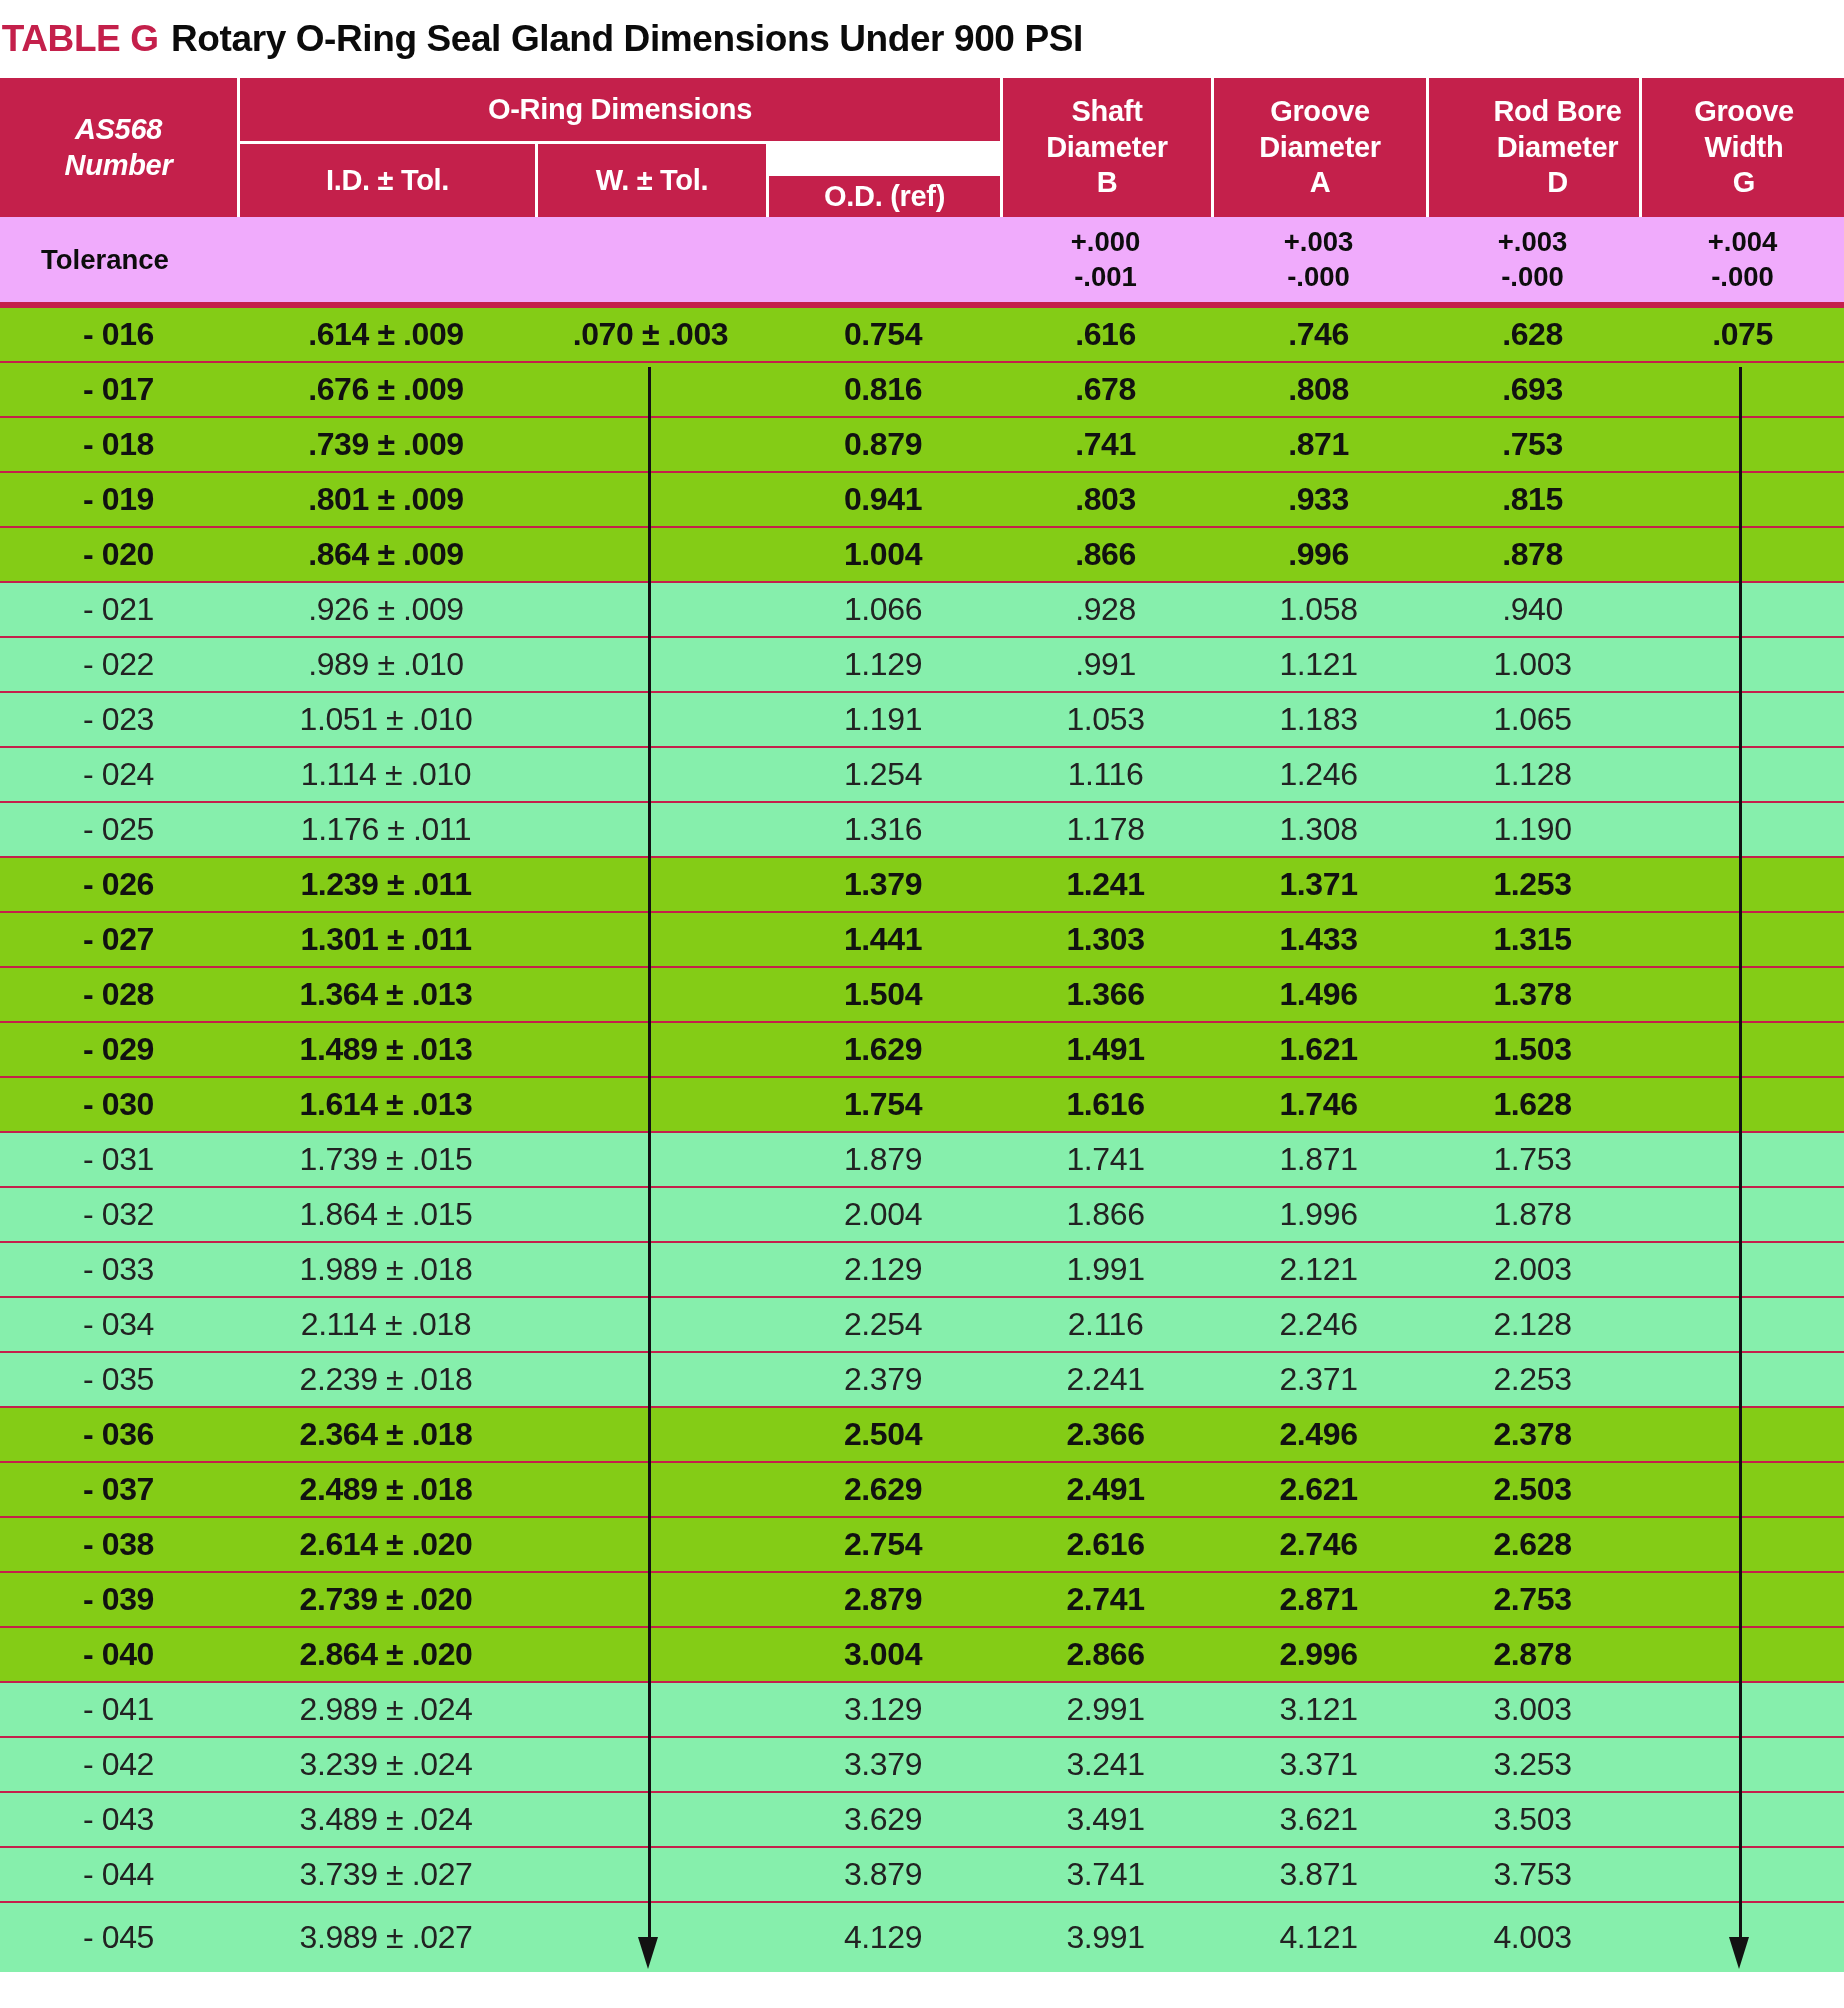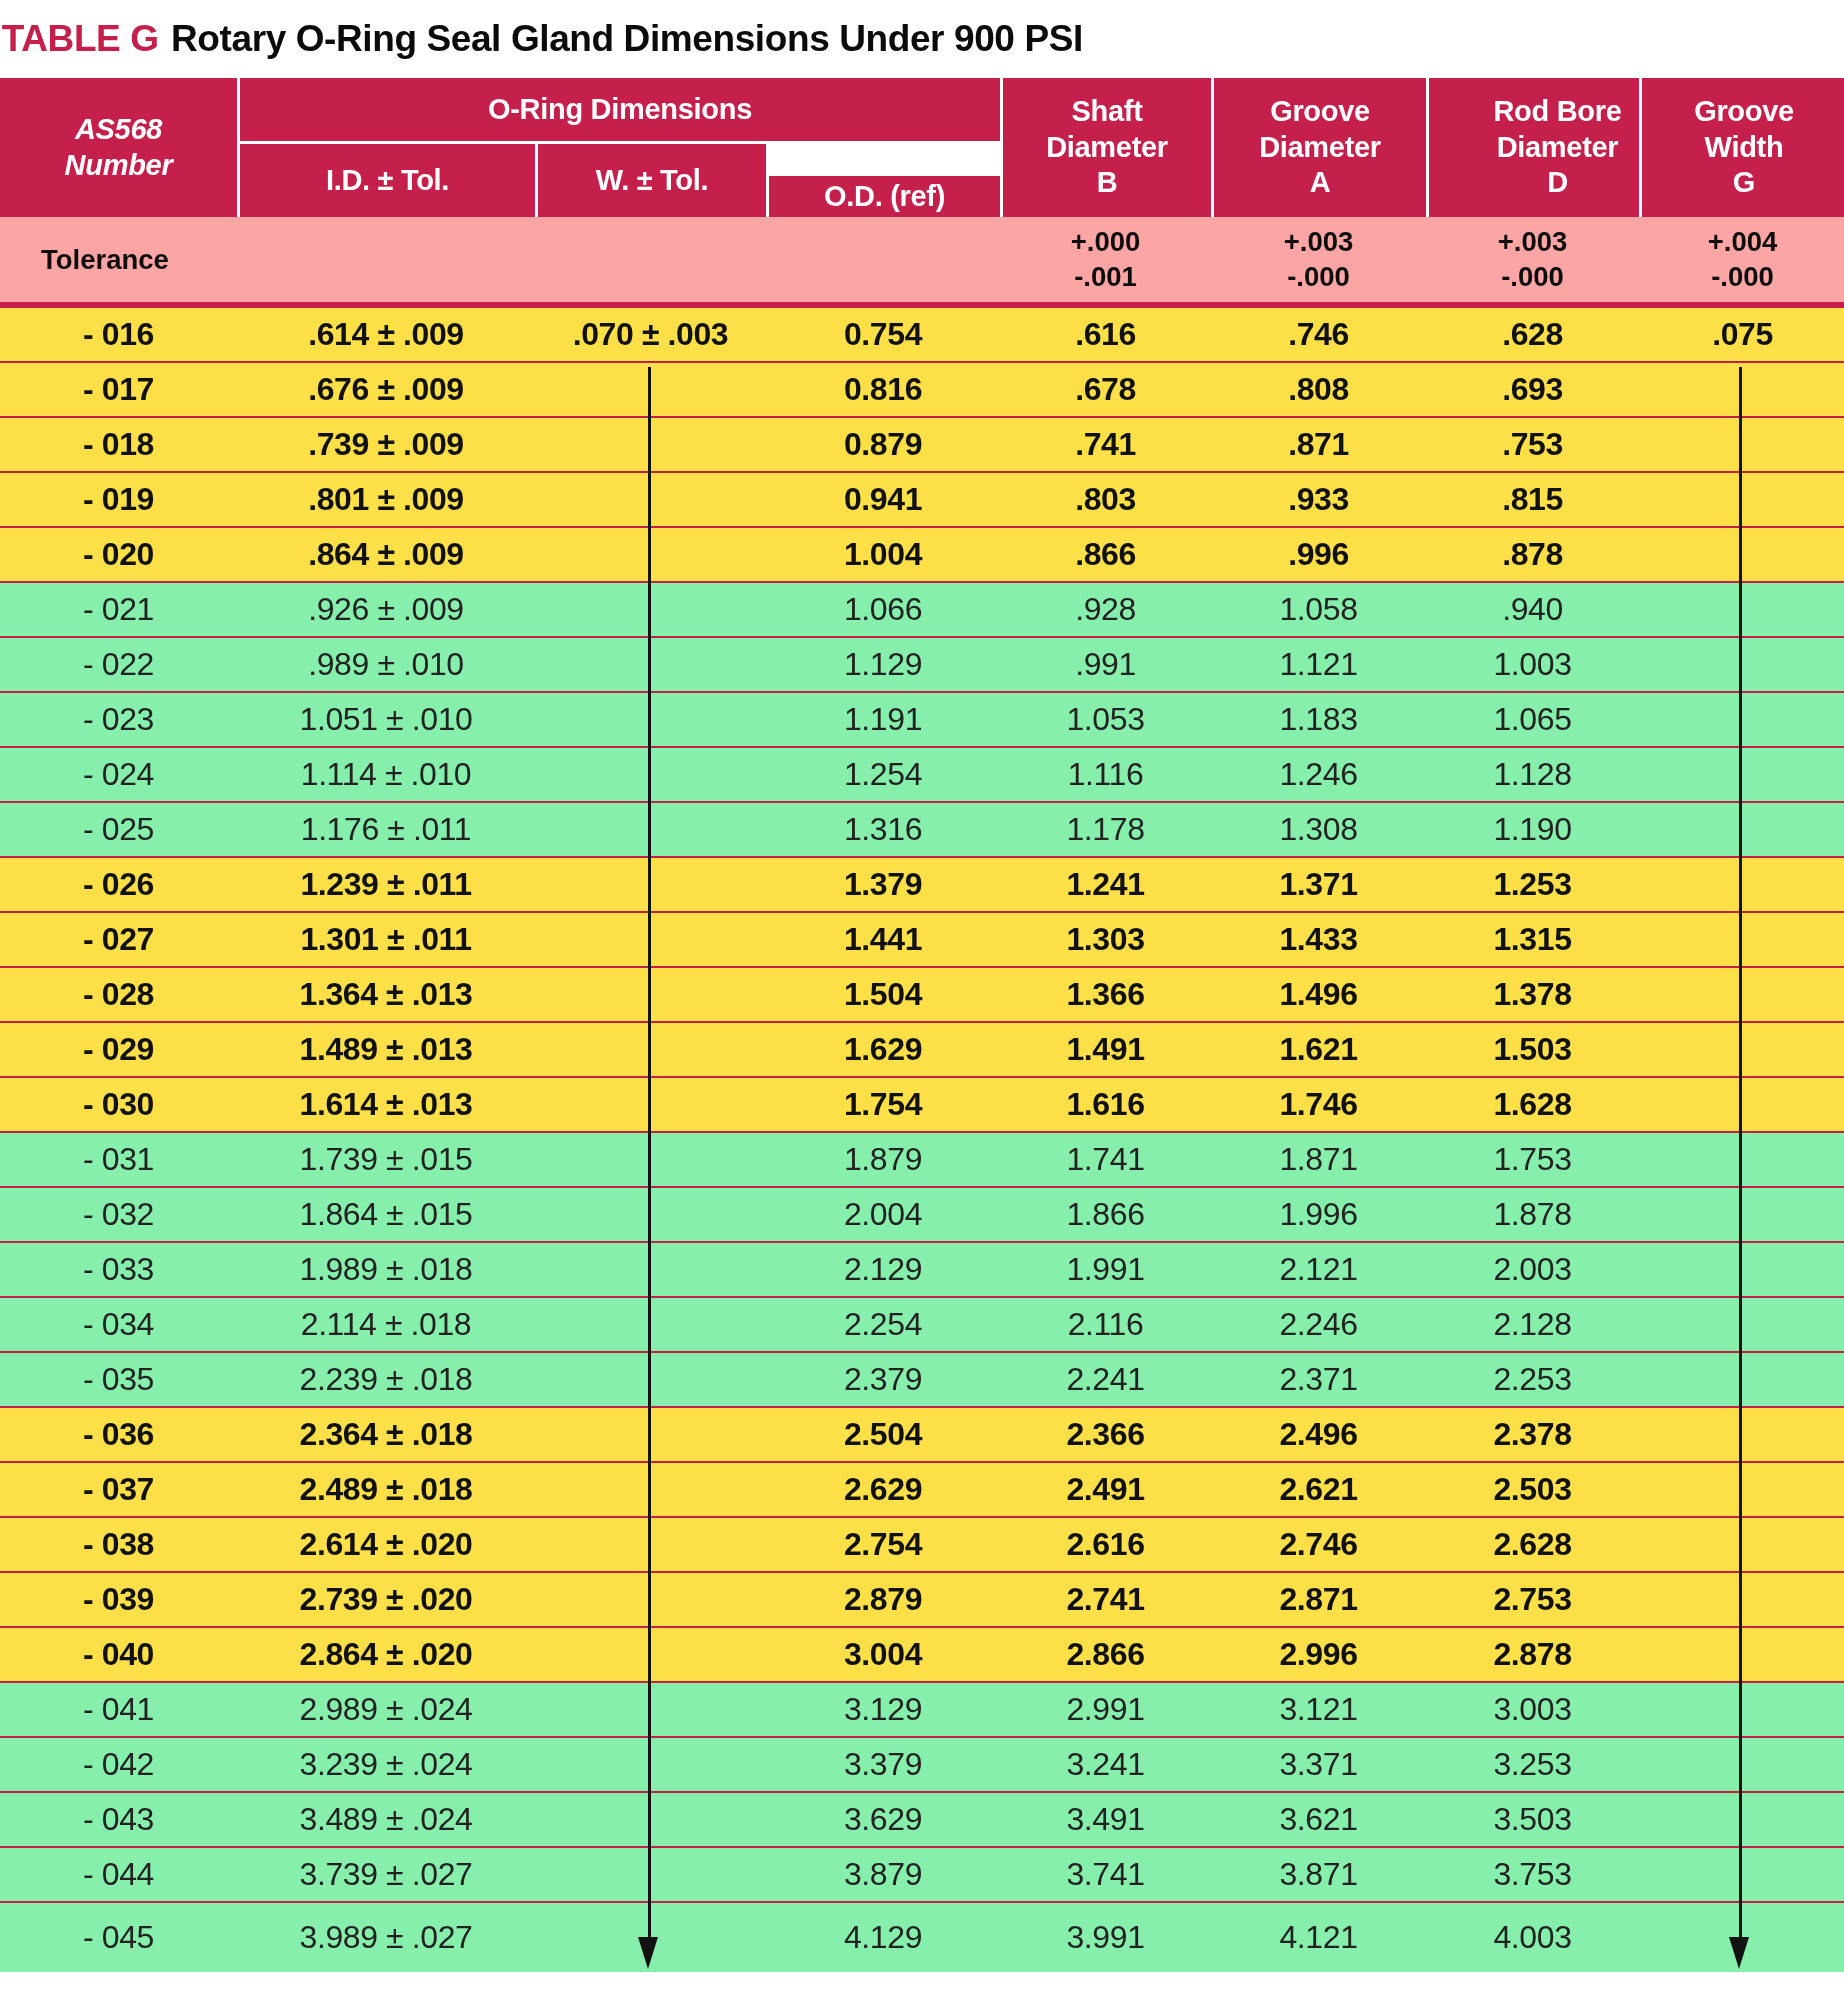--- a/index.html
+++ b/index.html
@@ -36,39 +36,39 @@
   .h-od{grid-column:4;grid-row:2;border-left:3.5px solid #fff;margin-top:32px;}
   .h-shaft{grid-column:5;grid-row:1/3;border-left:3.5px solid #fff;}
   .h-gdia{grid-column:6;grid-row:1/3;border-left:3.5px solid #fff;}
   .h-rod{grid-column:7;grid-row:1/3;border-left:3.5px solid #fff;padding-left:47px;}
   .h-gwid{grid-column:8;grid-row:1/3;border-left:3.5px solid #fff;}
 
   
   .tolrow{
     display:grid;
     grid-template-columns:237px 298px 231px 234px 211px 215px 213px 207px;
-    height:85px;align-items:center;background:#fca5a5;
+    height:85px;align-items:center;background:#f0abfc;
     border-bottom:6.2px solid #C4204B;
   }
   .tol-label{font-size:27.5px;font-weight:700;padding-left:41px;color:#0d0d0d;}
   .tol-val{
     font-size:27.5px;font-weight:700;text-align:center;line-height:1.25;
     white-space:pre-line;color:#0d0d0d;
   }
 
   
   .rows{position:relative;}
   .trow{
     display:grid;
     grid-template-columns:237px 298px 231px 234px 211px 215px 213px 207px;
     height:53px;align-items:center;text-align:center;
     border-bottom:2.7px solid #C4204B;
     font-size:32px;letter-spacing:-0.4px;
   }
-  .trow.bold{font-weight:700;background:#fde047;color:#111;}
+  .trow.bold{font-weight:700;background:#84cc16;color:#111;}
   .trow.gray{font-weight:400;background:#86efac;color:#222;}
   .trow.last{height:69px;border-bottom:none;}
   .c{overflow:hidden;}
 
   
   .vline{position:absolute;width:2.7px;background:#121212;top:59px;height:1574px;}
   .vline-w{left:648px;}
   .vline-g{left:1739px;}
   .ahead{
     position:absolute;top:1629px;width:0;height:0;

